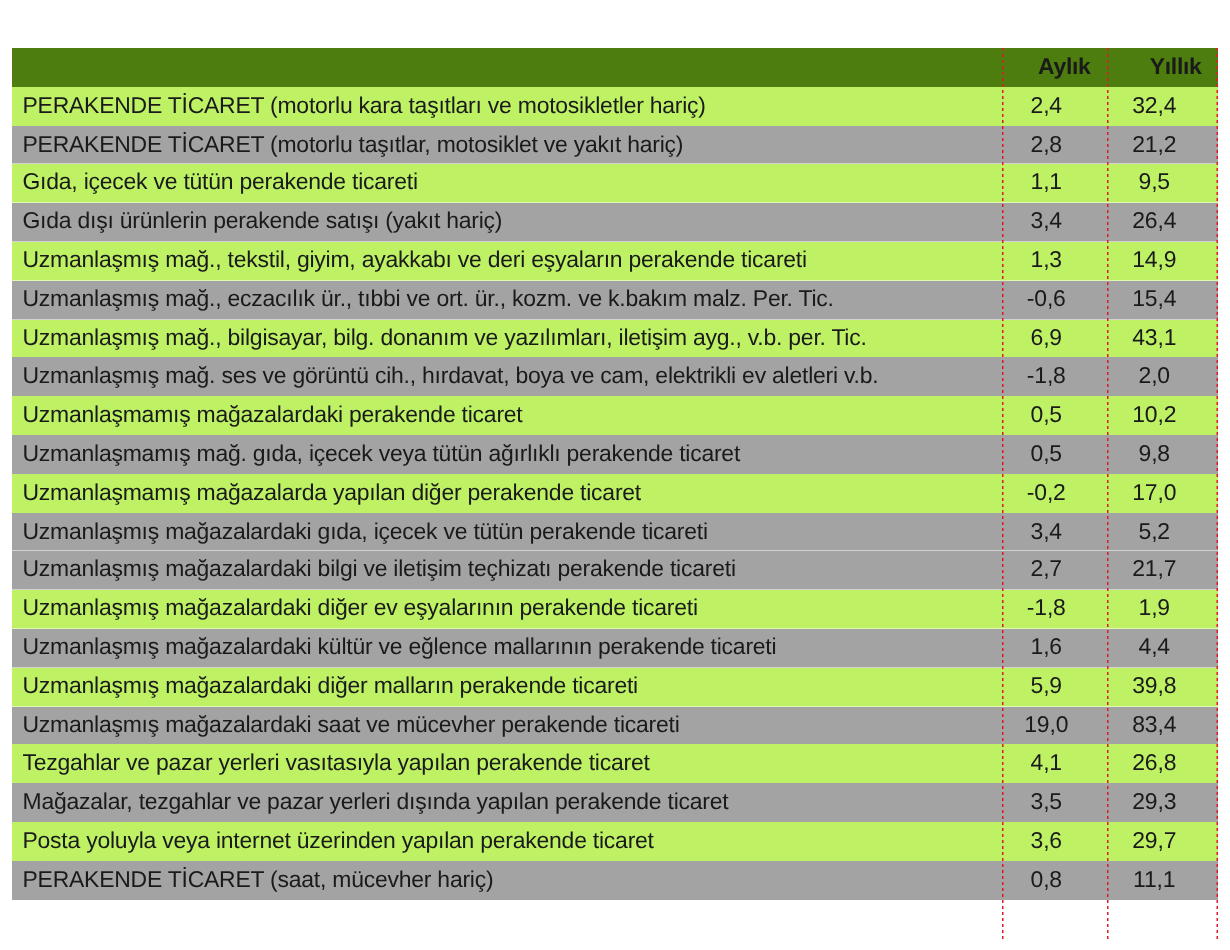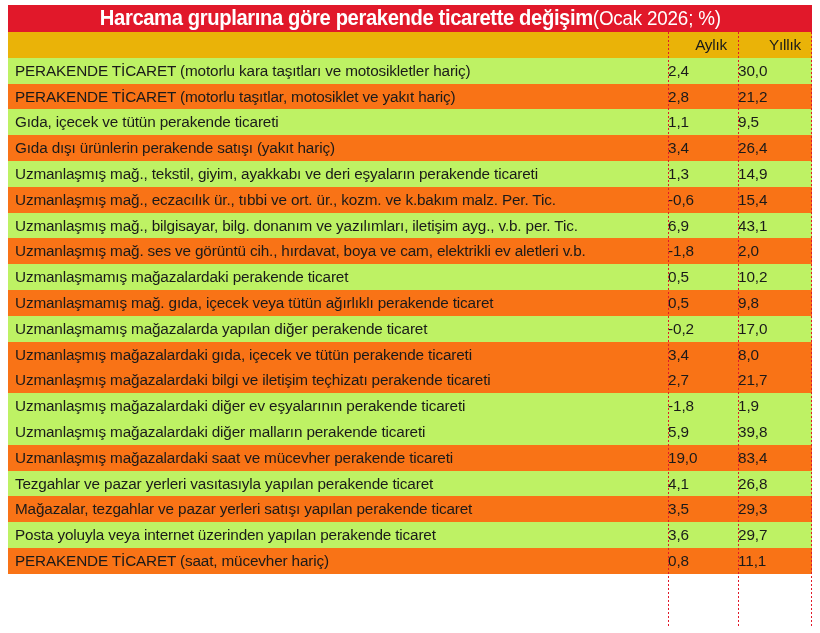--- a/index.html
+++ b/index.html
@@ -75,43 +75,43 @@
     height: 25.8px;
     line-height: 25.8px;
     font-size: 15.3px;
     color: #1a1a1a;
     vertical-align: middle;
     overflow: hidden;
     white-space: nowrap;
   }
 
   .th-row th {
-    background: #eab308;
-    font-weight: normal;
+    background: #4d7c0f;
+    font-weight: bold;
     font-size: 16px;
     height: 24px;
     line-height: 24px;
   }
   .th-label { text-align: left; }
   .th-num   {
     text-align: right;
     padding-right: 11px !important;
     letter-spacing: -0.2px;
   }
 
   tr.odd  td { background: #bef264; }
-  tr.even td { background: #f97316; }
+  tr.even td { background: #a3a3a3; }
 
   td.label {
     text-align: left;
     padding-left: 7px !important;
     letter-spacing: -0.15px;
   }
   td.num {
-    text-align: left;
+    text-align: center;
     padding-right: 11px !important;
     font-size: 15.6px;
     letter-spacing: -0.1px;
   }
 
   
   .dotline {
     position: absolute;
     top: 0;
     width: 1px;
@@ -123,45 +123,40 @@
   }
   .dot-1 { left: 660px; }
   .dot-2 { left: 730px; }
   .dot-3 { left: 803px; }
 </style>
 </head>
 <body>
 
 <div id="infographic">
 
-  <div class="title-banner">
-    <div class="title-text">
-      <span>Harcama gruplarına göre perakende ticarette değişim</span><span class="title-sub">(Ocak 2026; %)</span>
-    </div>
-  </div>
 
   <div class="table-wrap">
     <table class="data">
       <colgroup>
         <col class="c-label">
         <col class="c-m">
         <col class="c-y">
       </colgroup>
       <thead>
         <tr class="th-row">
           <th class="th-label"></th>
           <th class="th-num">Aylık</th>
           <th class="th-num">Yıllık</th>
         </tr>
       </thead>
       <tbody id="tbody">
           <tr class="odd">
             <td class="label">PERAKENDE TİCARET (motorlu kara taşıtları ve motosikletler hariç)</td>
             <td class="num">2,4</td>
-            <td class="num">30,0</td>
+            <td class="num">32,4</td>
           </tr>
           <tr class="even">
             <td class="label">PERAKENDE TİCARET (motorlu taşıtlar, motosiklet ve yakıt hariç)</td>
             <td class="num">2,8</td>
             <td class="num">21,2</td>
           </tr>
           <tr class="odd">
             <td class="label">Gıda, içecek ve tütün perakende ticareti</td>
             <td class="num">1,1</td>
             <td class="num">9,5</td>
@@ -202,49 +197,54 @@
             <td class="num">9,8</td>
           </tr>
           <tr class="odd">
             <td class="label">Uzmanlaşmamış mağazalarda yapılan diğer perakende ticaret</td>
             <td class="num">-0,2</td>
             <td class="num">17,0</td>
           </tr>
           <tr class="even">
             <td class="label">Uzmanlaşmış mağazalardaki gıda, içecek ve tütün perakende ticareti</td>
             <td class="num">3,4</td>
-            <td class="num">8,0</td>
+            <td class="num">5,2</td>
           </tr>
           <tr class="even">
             <td class="label">Uzmanlaşmış mağazalardaki bilgi ve iletişim teçhizatı perakende ticareti</td>
             <td class="num">2,7</td>
             <td class="num">21,7</td>
           </tr>
           <tr class="odd">
             <td class="label">Uzmanlaşmış mağazalardaki diğer ev eşyalarının perakende ticareti</td>
             <td class="num">-1,8</td>
             <td class="num">1,9</td>
           </tr>
+          <tr class="even">
+            <td class="label">Uzmanlaşmış mağazalardaki kültür ve eğlence mallarının perakende ticareti</td>
+            <td class="num">1,6</td>
+            <td class="num">4,4</td>
+          </tr>
           <tr class="odd">
             <td class="label">Uzmanlaşmış mağazalardaki diğer malların perakende ticareti</td>
             <td class="num">5,9</td>
             <td class="num">39,8</td>
           </tr>
           <tr class="even">
             <td class="label">Uzmanlaşmış mağazalardaki saat ve mücevher perakende ticareti</td>
             <td class="num">19,0</td>
             <td class="num">83,4</td>
           </tr>
           <tr class="odd">
             <td class="label">Tezgahlar ve pazar yerleri vasıtasıyla yapılan perakende ticaret</td>
             <td class="num">4,1</td>
             <td class="num">26,8</td>
           </tr>
           <tr class="even">
-            <td class="label">Mağazalar, tezgahlar ve pazar yerleri satışı yapılan perakende ticaret</td>
+            <td class="label">Mağazalar, tezgahlar ve pazar yerleri dışında yapılan perakende ticaret</td>
             <td class="num">3,5</td>
             <td class="num">29,3</td>
           </tr>
           <tr class="odd">
             <td class="label">Posta yoluyla veya internet üzerinden yapılan perakende ticaret</td>
             <td class="num">3,6</td>
             <td class="num">29,7</td>
           </tr>
           <tr class="even">
             <td class="label">PERAKENDE TİCARET (saat, mücevher hariç)</td>

